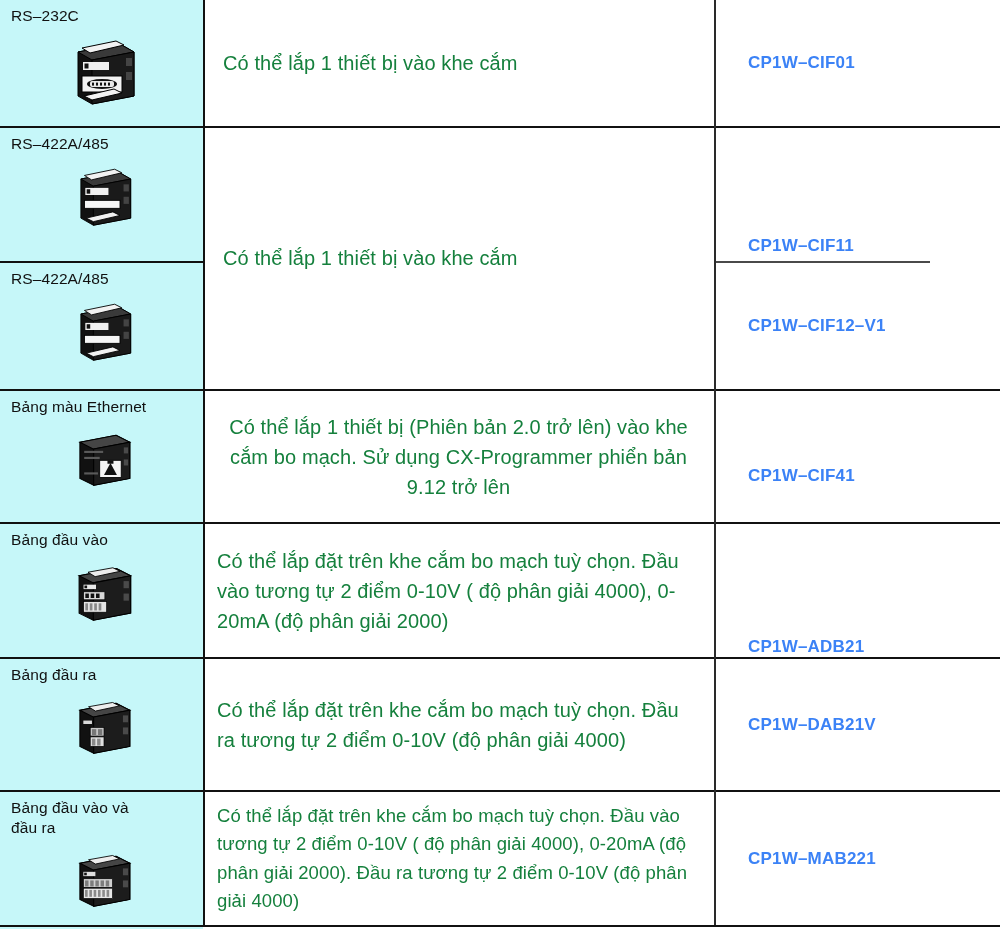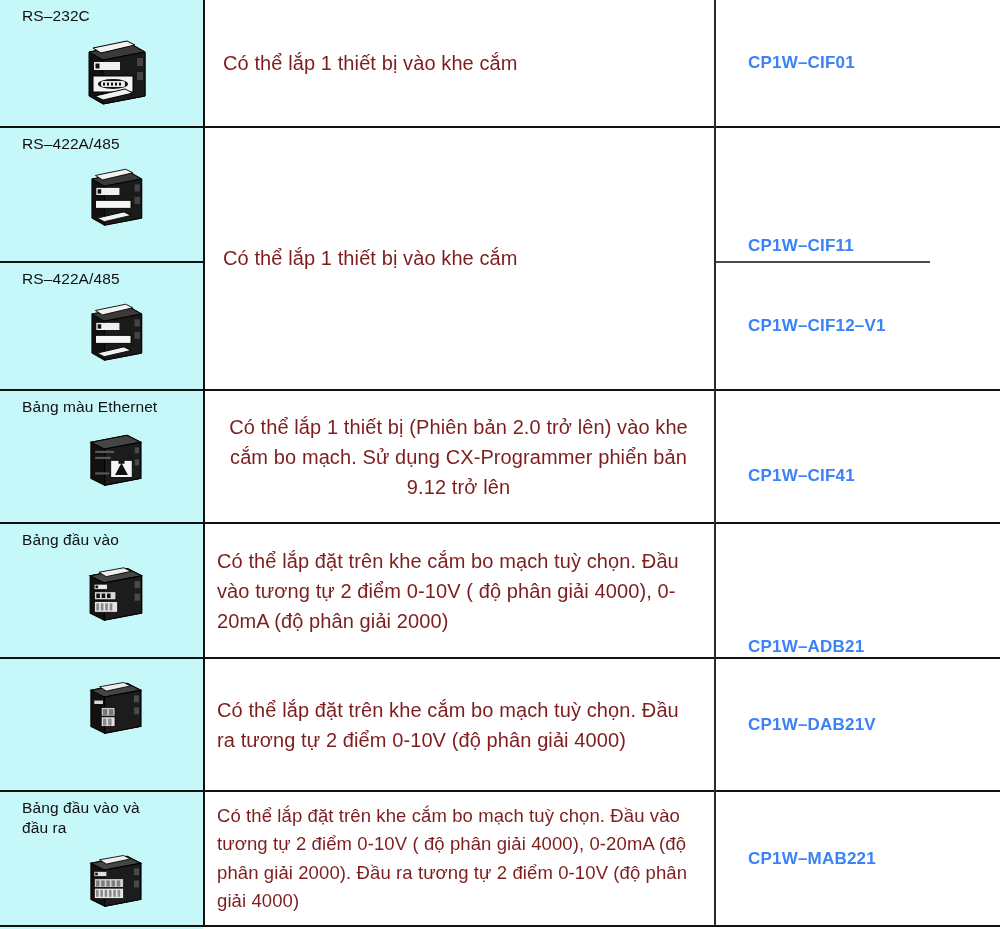--- a/index.html
+++ b/index.html
@@ -57,21 +57,21 @@
     background: #111111;
   }
   .vrule.thin {
     width: 2px;
     background: #2a2a2a;
   }
 
   
   .type-cell {
     position: absolute;
-    left: 12px;
+    left: 1px;
     width: 203px;
     box-sizing: border-box;
     padding: 6px 8px 0 10px;
   }
   .type-label {
     font-size: 15.5px;
     line-height: 1.30;
     letter-spacing: 0.1px;
     color: #111111;
     white-space: pre-line;
@@ -89,21 +89,21 @@
     left: 205px;
     width: 509px;
     box-sizing: border-box;
     padding: 0 14px 0 12px;
     display: flex;
     align-items: center;
   }
   .desc-text {
     font-size: 20px;
     line-height: 1.50;
-    color: #7f1d1d;
+    color: #15803d;
     letter-spacing: 0.1px;
   }
   .desc-text.sm {
     font-size: 18.5px;
     line-height: 1.52;
   }
   .desc-text.indent {
     padding-left: 6px;
   }
 
@@ -277,20 +277,21 @@
     </div>
   </div>
   <div class="desc-cell" style="top:524px; height:133px;">
     <div class="desc-text">Có thể lắp đặt trên khe cắm bo mạch tuỳ chọn. Đầu vào tương tự 2 điểm 0-10V ( độ phân giải 4000), 0-20mA (độ phân giải 2000)</div>
   </div>
   <div class="model-cell" style="top:524px; height:133px;align-items:flex-end;">
     <div class="model-text">CP1W–ADB21</div>
   </div>
 
   <div class="type-cell" style="top:659px; height:131px;">
+    <div class="type-label">Bảng đầu ra</div>
     <div class="type-icon-wrap">
       <svg class="device-icon" width="66" height="62" viewBox="0 0 72 72">
         <polygon points="8,20 50,12 66,20 66,62 24,70 8,62" fill="#111" stroke="#000" stroke-width="1.2"></polygon>
         <polygon points="8,20 50,12 66,20 24,28" fill="#454545" stroke="#000" stroke-width="1.2"></polygon>
         <polygon points="24,28 66,20 66,62 24,70" fill="#1c1c1c" stroke="#000" stroke-width="1.2"></polygon>
         <polygon points="18,16 46,11 54,15 26,21" fill="#ededed" stroke="#000" stroke-width="1"></polygon>
         <rect x="12" y="32" width="10" height="4" fill="#d8d8d8"></rect>
         <rect x="20" y="40" width="16" height="10" fill="#c8c8c8" stroke="#000" stroke-width="0.8"></rect>
         <rect x="22" y="42" width="5" height="7" fill="#777"></rect>
         <rect x="29" y="42" width="5" height="7" fill="#777"></rect>

